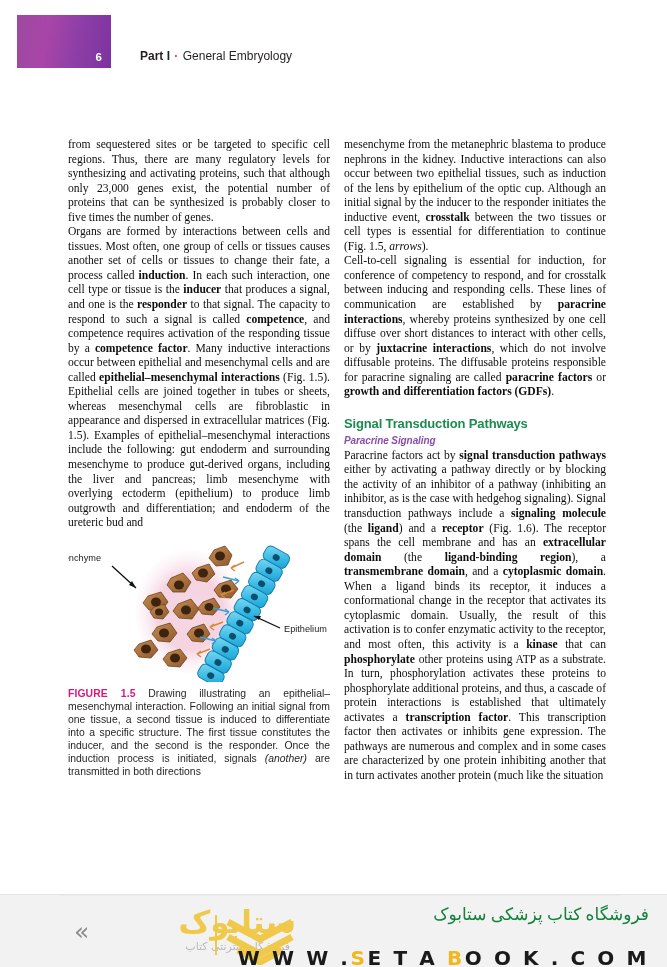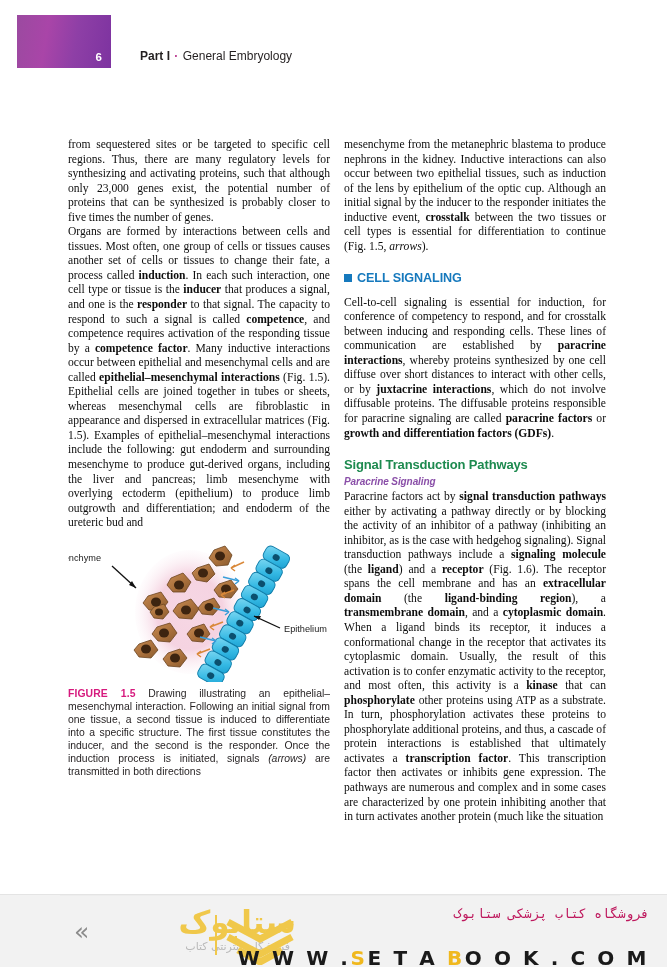--- a/index.html
+++ b/index.html
@@ -203,23 +203,23 @@
     background: #f0c84a;
   }
   .wm-mark { position: absolute; left: 188px; top: 14px; }
 
   .wm-right {
     position: absolute;
     right: 18px; top: 10px;
     text-align: right;
   }
   .wm-fa {
-    font-family: Liberation Mono, monospace;
-    font-size: 13px;
-    color: #be185d;
+    font-family: Liberation Serif, serif;
+    font-size: 17px;
+    color: #15803d;
     direction: rtl;
     white-space: nowrap;
     line-height: 20px;
   }
   .wm-url {
     margin-top: 21px;
     font-family: "DejaVu Sans", sans-serif;
     font-size: 20px;
     font-weight: bold;
     color: #1a1a1a;
@@ -363,33 +363,28 @@
           <line x1="212" y1="84" x2="186" y2="72" stroke="#111" stroke-width="1.3"></line>
           <polygon points="186,72 193,72 191,76" fill="#111"></polygon>
 
           <text x="33" y="17" text-anchor="end" font-family="Liberation Sans, sans-serif" font-size="9.2" fill="#1a1a1a">Mesenchyme</text>
           <text x="216" y="88" font-family="Liberation Sans, sans-serif" font-size="9.2" fill="#1a1a1a">Epithelium</text>
         </svg>
       </div>
 
       <div class="figcap">
         <span class="lead">FIGURE 1.5</span>
-        <span>Drawing illustrating an epithelial–mesenchymal interaction. Following an initial signal from one tissue, a second tissue is induced to differentiate into a specific structure. The first tissue constitutes the inducer, and the second is the responder. Once the induction process is initiated, signals <i>(arrows)</i> are transmitted in both directions</span>
+        <span>Drawing illustrating an epithelial–mesenchymal interaction. Following an initial signal from one tissue, a second tissue is induced to differentiate into a specific structure. The first tissue constitutes the inducer, and the second is the responder. Once the induction process is initiated, signals <i>(another)</i> are transmitted in both directions</span>
       </div>
     </div>
 
     <div class="col col-right">
 
       <p class="body">mesenchyme from the metanephric blastema to produce nephrons in the kidney. Inductive interactions can also occur between two epithelial tissues, such as induction of the lens by epithelium of the optic cup. Although an initial signal by the inducer to the responder initiates the inductive event, <b>crosstalk</b> between the two tissues or cell types is essential for differentiation to continue (Fig. 1.5, <i>arrows</i>).</p>
 
-      <div class="sect-wrap">
-        <h2 class="sect">
-          <span class="sq"></span><span>CELL SIGNALING</span>
-        </h2>
-      </div>
 
       <p class="body">Cell-to-cell signaling is essential for induction, for conference of competency to respond, and for crosstalk between inducing and responding cells. These lines of communication are established by <b>paracrine interactions</b>, whereby proteins synthesized by one cell diffuse over short distances to interact with other cells, or by <b>juxtacrine interactions</b>, which do not involve diffusable proteins. The diffusable proteins responsible for paracrine signaling are called <b>paracrine factors</b> or <b>growth and differentiation factors (GDFs)</b>.</p>
 
       <h3 class="green">Signal Transduction Pathways</h3>
       <h4 class="purple">Paracrine Signaling</h4>
 
       <p class="body">Paracrine factors act by <b>signal transduction pathways</b> either by activating a pathway directly or by blocking the activity of an inhibitor of a pathway (inhibiting an inhibitor, as is the case with hedgehog signaling). Signal transduction pathways include a <b>signaling molecule</b> (the <b>ligand</b>) and a <b>receptor</b> (Fig. 1.6). The receptor spans the cell membrane and has an <b>extracellular domain</b> (the <b>ligand-binding region</b>), a <b>transmembrane domain</b>, and a <b>cytoplasmic domain</b>. When a ligand binds its receptor, it induces a conformational change in the receptor that activates its cytoplasmic domain. Usually, the result of this activation is to confer enzymatic activity to the receptor, and most often, this activity is a <b>kinase</b> that can <b>phosphorylate</b> other proteins using ATP as a substrate. In turn, phosphorylation activates these proteins to phosphorylate additional proteins, and thus, a cascade of protein interactions is established that ultimately activates a <b>transcription factor</b>. This transcription factor then activates or inhibits gene expression. The pathways are numerous and complex and in some cases are characterized by one protein inhibiting another that in turn activates another protein (much like the situation</p>
     </div>
   </div>
 

